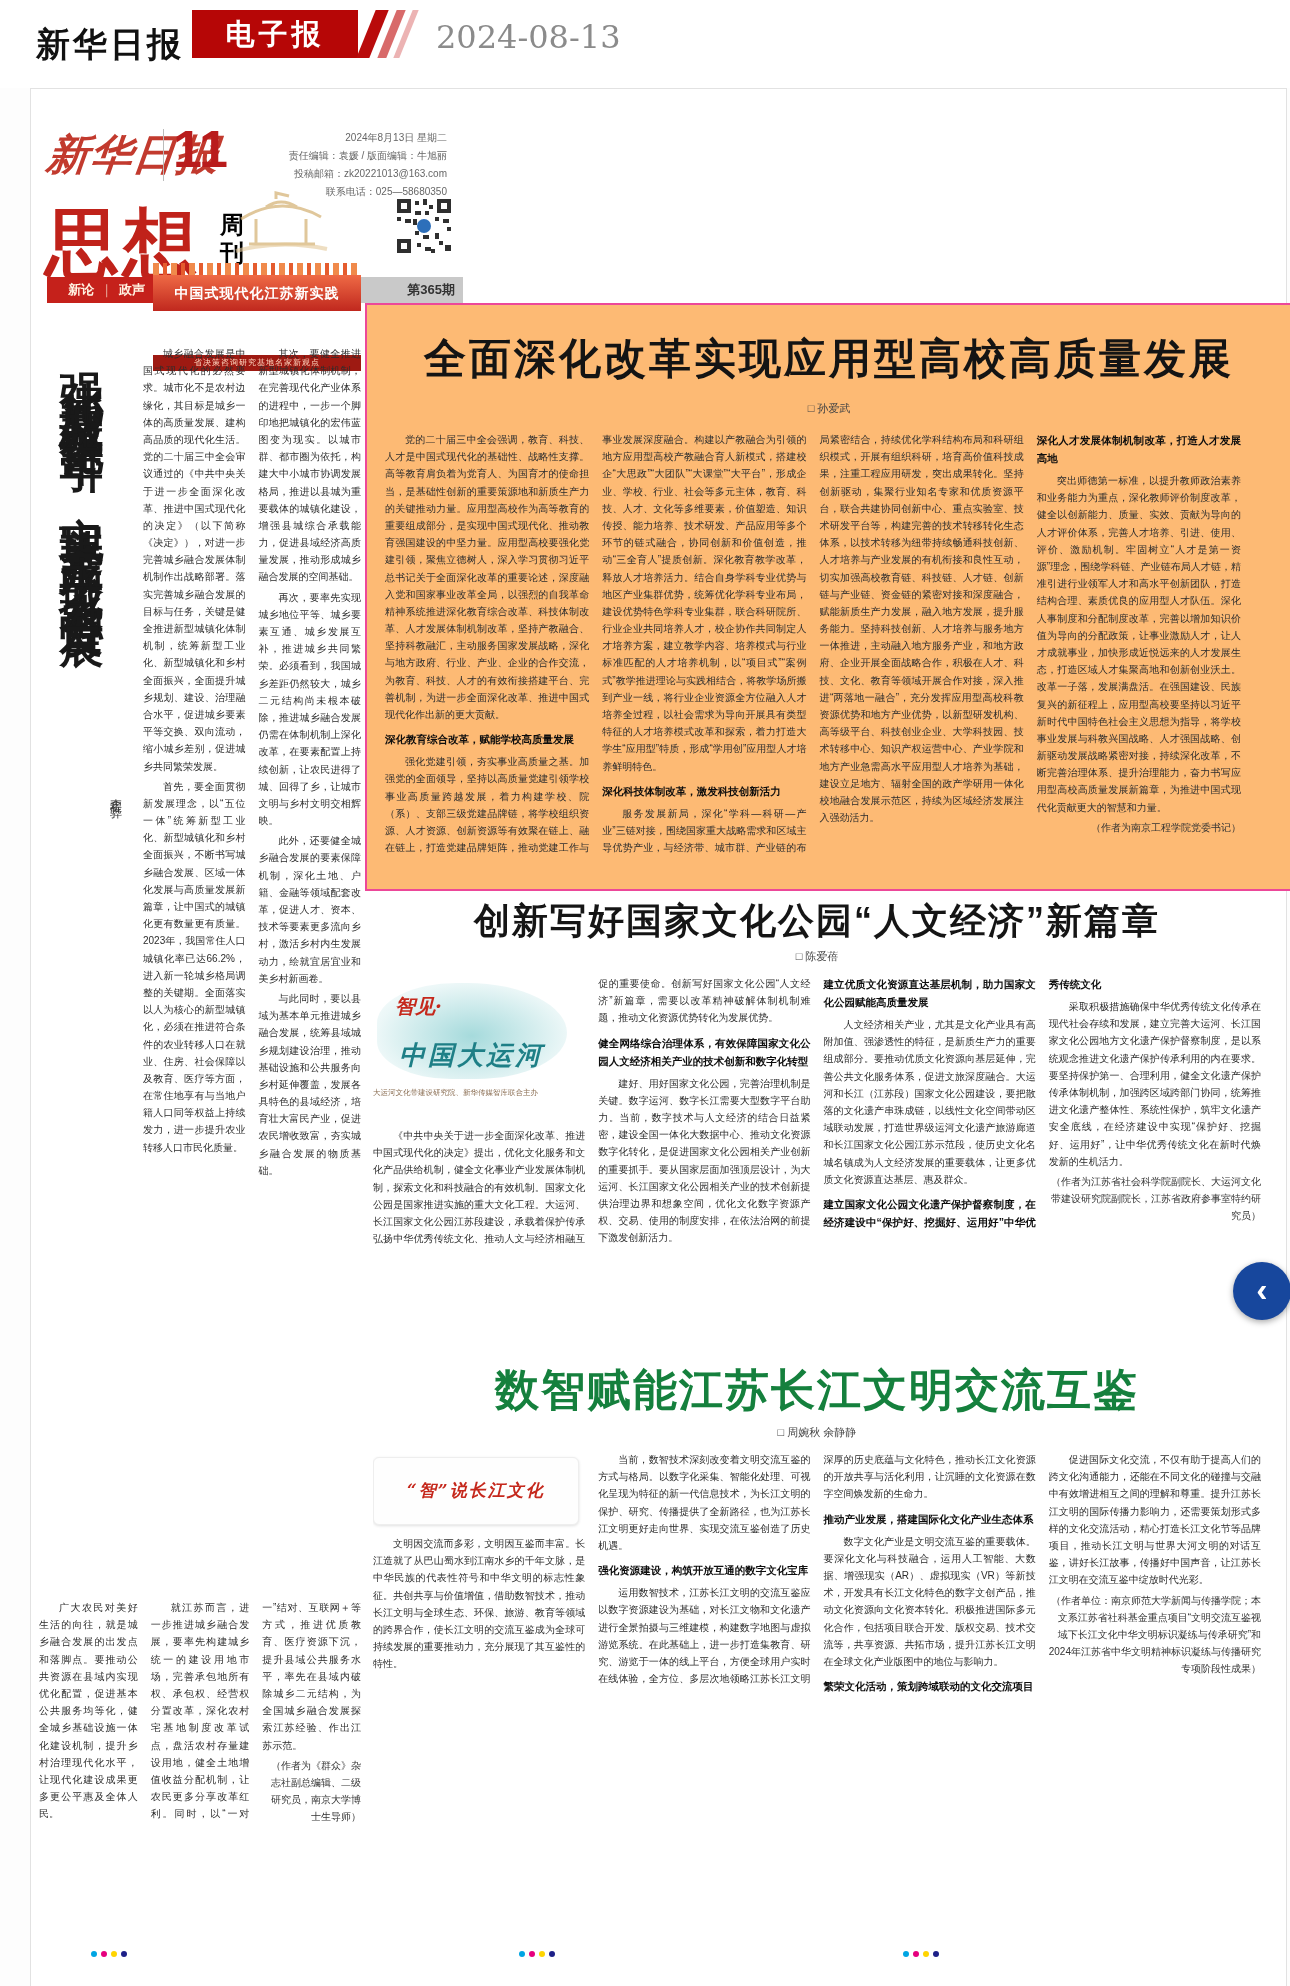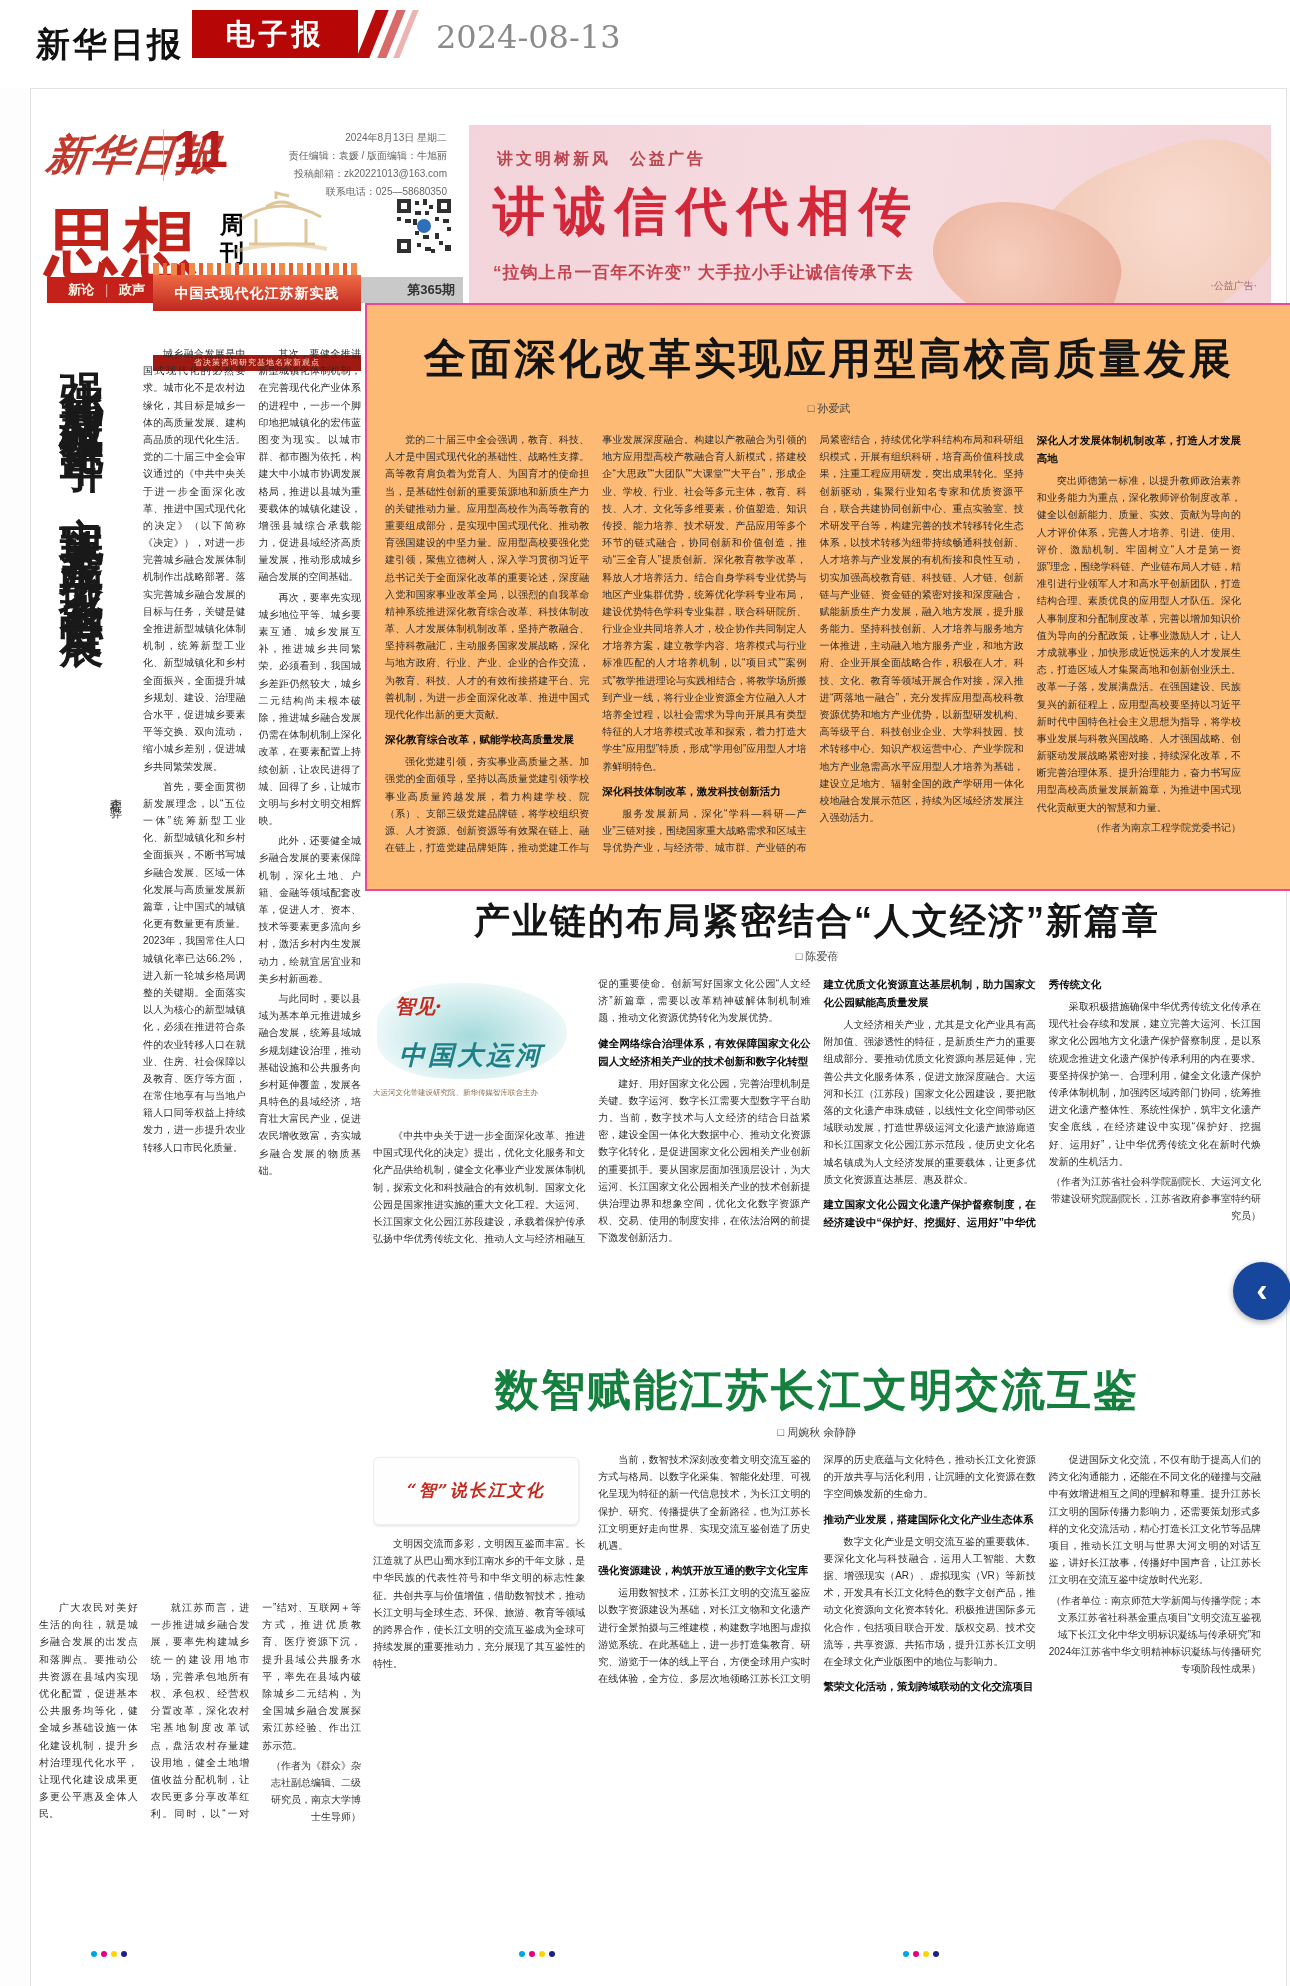--- a/index.html
+++ b/index.html
@@ -169,28 +169,20 @@
     <div class="nav-red">
       <span>新论</span>
         <span class="sep">｜</span>
       <span>政声</span>
         <span class="sep">｜</span>
       <span>智库</span>
     </div>
     <div class="nav-issue">第365期</div>
   </div>
 
-  <div class="abs ad">
-    <div class="hand1"></div>
-    <div class="hand2"></div>
-    <div class="ad-kicker">讲文明树新风　公益广告</div>
-    <div class="ad-headline">讲诚信代代相传</div>
-    <div class="ad-subline">“拉钩上吊一百年不许变” 大手拉小手让诚信传承下去</div>
-    <div class="ad-note">·公益广告·</div>
-  </div>
 
   <div class="abs promo">
     <div class="promo-sky"></div>
     <div class="promo-main">中国式现代化江苏新实践</div>
     <div class="promo-sub">省决策咨询研究基地名家新观点</div>
   </div>
   <div class="abs vtitle">强化新型城镇化牵引，实现更高水平城乡融合发展</div>
   <div class="abs vauthor">李程骅</div>
   <div class="abs colbody leftbody-a">
     <p>城乡融合发展是中国式现代化的必然要求。城市化不是农村边缘化，其目标是城乡一体的高质量发展、建构高品质的现代化生活。党的二十届三中全会审议通过的《中共中央关于进一步全面深化改革、推进中国式现代化的决定》（以下简称《决定》），对进一步完善城乡融合发展体制机制作出战略部署。落实完善城乡融合发展的目标与任务，关键是健全推进新型城镇化体制机制，统筹新型工业化、新型城镇化和乡村全面振兴，全面提升城乡规划、建设、治理融合水平，促进城乡要素平等交换、双向流动，缩小城乡差别，促进城乡共同繁荣发展。</p>
@@ -215,21 +207,21 @@
       <p>强化党建引领，夯实事业高质量之基。加强党的全面领导，坚持以高质量党建引领学校事业高质量跨越发展，着力构建学校、院（系）、支部三级党建品牌链，将学校组织资源、人才资源、创新资源等有效聚在链上、融在链上，打造党建品牌矩阵，推动党建工作与事业发展深度融合。构建以产教融合为引领的地方应用型高校产教融合育人新模式，搭建校企“大思政”“大团队”“大课堂”“大平台”，形成企业、学校、行业、社会等多元主体，教育、科技、人才、文化等多维要素，价值塑造、知识传授、能力培养、技术研发、产品应用等多个环节的链式融合，协同创新和价值创造，推动“三全育人”提质创新。深化教育教学改革，释放人才培养活力。结合自身学科专业优势与地区产业集群优势，统筹优化学科专业布局，建设优势特色学科专业集群，联合科研院所、行业企业共同培养人才，校企协作共同制定人才培养方案，建立教学内容、培养模式与行业标准匹配的人才培养机制，以“项目式”“案例式”教学推进理论与实践相结合，将教学场所搬到产业一线，将行业企业资源全方位融入人才培养全过程，以社会需求为导向开展具有类型特征的人才培养模式改革和探索，着力打造大学生“应用型”特质，形成“学用创”应用型人才培养鲜明特色。</p>
       <h4>深化科技体制改革，激发科技创新活力</h4>
       <p>服务发展新局，深化“学科—科研—产业”三链对接，围绕国家重大战略需求和区域主导优势产业，与经济带、城市群、产业链的布局紧密结合，持续优化学科结构布局和科研组织模式，开展有组织科研，培育高价值科技成果，注重工程应用研发，突出成果转化。坚持创新驱动，集聚行业知名专家和优质资源平台，联合共建协同创新中心、重点实验室、技术研发平台等，构建完善的技术转移转化生态体系，以技术转移为纽带持续畅通科技创新、人才培养与产业发展的有机衔接和良性互动，切实加强高校教育链、科技链、人才链、创新链与产业链、资金链的紧密对接和深度融合，赋能新质生产力发展，融入地方发展，提升服务能力。坚持科技创新、人才培养与服务地方一体推进，主动融入地方服务产业，和地方政府、企业开展全面战略合作，积极在人才、科技、文化、教育等领域开展合作对接，深入推进“两落地一融合”，充分发挥应用型高校科教资源优势和地方产业优势，以新型研发机构、高等级平台、科技创业企业、大学科技园、技术转移中心、知识产权运营中心、产业学院和地方产业急需高水平应用型人才培养为基础，建设立足地方、辐射全国的政产学研用一体化校地融合发展示范区，持续为区域经济发展注入强劲活力。</p>
       <h4>深化人才发展体制机制改革，打造人才发展高地</h4>
       <p>突出师德第一标准，以提升教师政治素养和业务能力为重点，深化教师评价制度改革，健全以创新能力、质量、实效、贡献为导向的人才评价体系，完善人才培养、引进、使用、评价、激励机制。牢固树立“人才是第一资源”理念，围绕学科链、产业链布局人才链，精准引进行业领军人才和高水平创新团队，打造结构合理、素质优良的应用型人才队伍。深化人事制度和分配制度改革，完善以增加知识价值为导向的分配政策，让事业激励人才，让人才成就事业，加快形成近悦远来的人才发展生态，打造区域人才集聚高地和创新创业沃土。改革一子落，发展满盘活。在强国建设、民族复兴的新征程上，应用型高校要坚持以习近平新时代中国特色社会主义思想为指导，将学校事业发展与科教兴国战略、人才强国战略、创新驱动发展战略紧密对接，持续深化改革，不断完善治理体系、提升治理能力，奋力书写应用型高校高质量发展新篇章，为推进中国式现代化贡献更大的智慧和力量。</p>
       <p class="attr">（作者为南京工程学院党委书记）</p>
     </div>
   </div>
 
   <div class="abs culture">
-    <div class="cult-headline">产业链的布局紧密结合“人文经济”新篇章</div>
+    <div class="cult-headline">创新写好国家文化公园“人文经济”新篇章</div>
     <div class="cult-byline">□ 陈爱蓓</div>
     <div class="cult-cols colbody">
       <div class="canal-logo">
         <div class="canal-wave"></div>
         <div class="canal-zhijian">智见·</div>
         <div class="canal-name">中国大运河</div>
         <div class="canal-cap">大运河文化带建设研究院、新华传媒智库联合主办</div>
       </div>
       <p>《中共中央关于进一步全面深化改革、推进中国式现代化的决定》提出，优化文化服务和文化产品供给机制，健全文化事业产业发展体制机制，探索文化和科技融合的有效机制。国家文化公园是国家推进实施的重大文化工程。大运河、长江国家文化公园江苏段建设，承载着保护传承弘扬中华优秀传统文化、推动人文与经济相融互促的重要使命。创新写好国家文化公园“人文经济”新篇章，需要以改革精神破解体制机制难题，推动文化资源优势转化为发展优势。</p>
       <h4>健全网络综合治理体系，有效保障国家文化公园人文经济相关产业的技术创新和数字化转型</h4>

